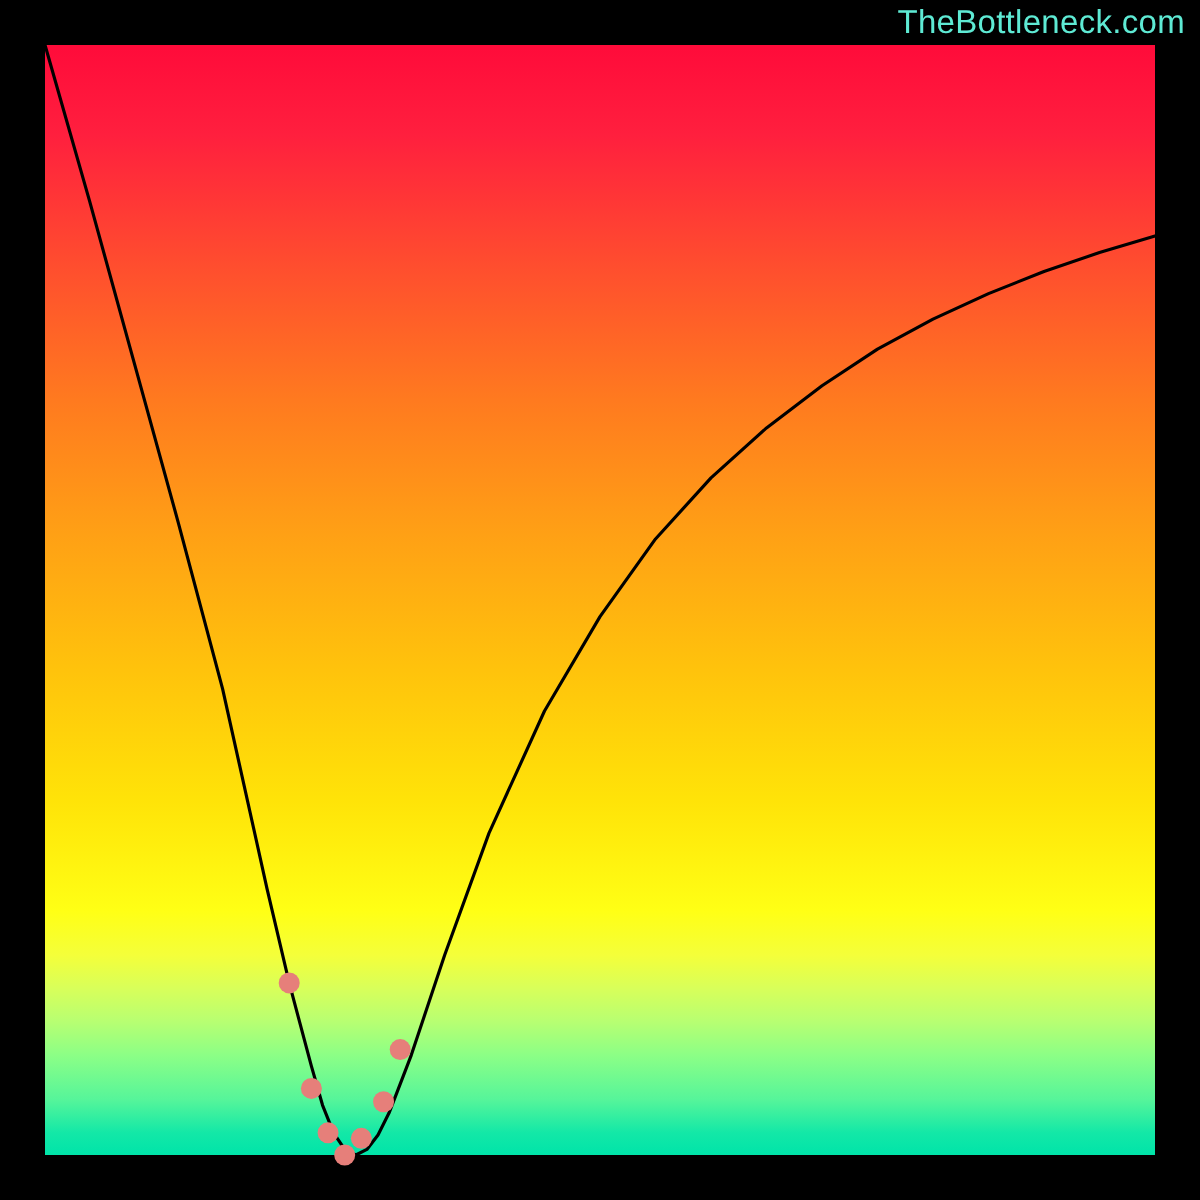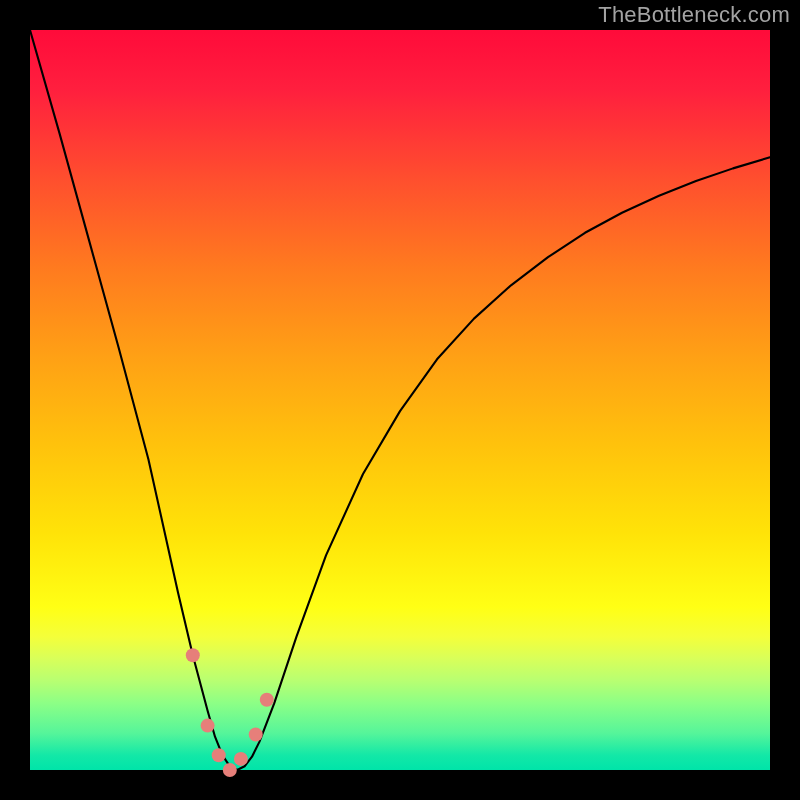--- a/index.html
+++ b/index.html
@@ -14,21 +14,21 @@
   .outer {
     position: relative;
     width: 800px;
     height: 800px;
     background: #000;
   }
   .watermark {
     position: absolute;
     top: 2px;
     right: 10px;
-    color: #a3a3a3;
+    color: #5eead4;
     font-size: 22px;
     font-weight: 400;
     font-family: Arial, Helvetica, sans-serif;
     letter-spacing: 0.2px;
     z-index: 10;
   }
   .plot-area {
     position: absolute;
     left: 30px;
     top: 30px;

